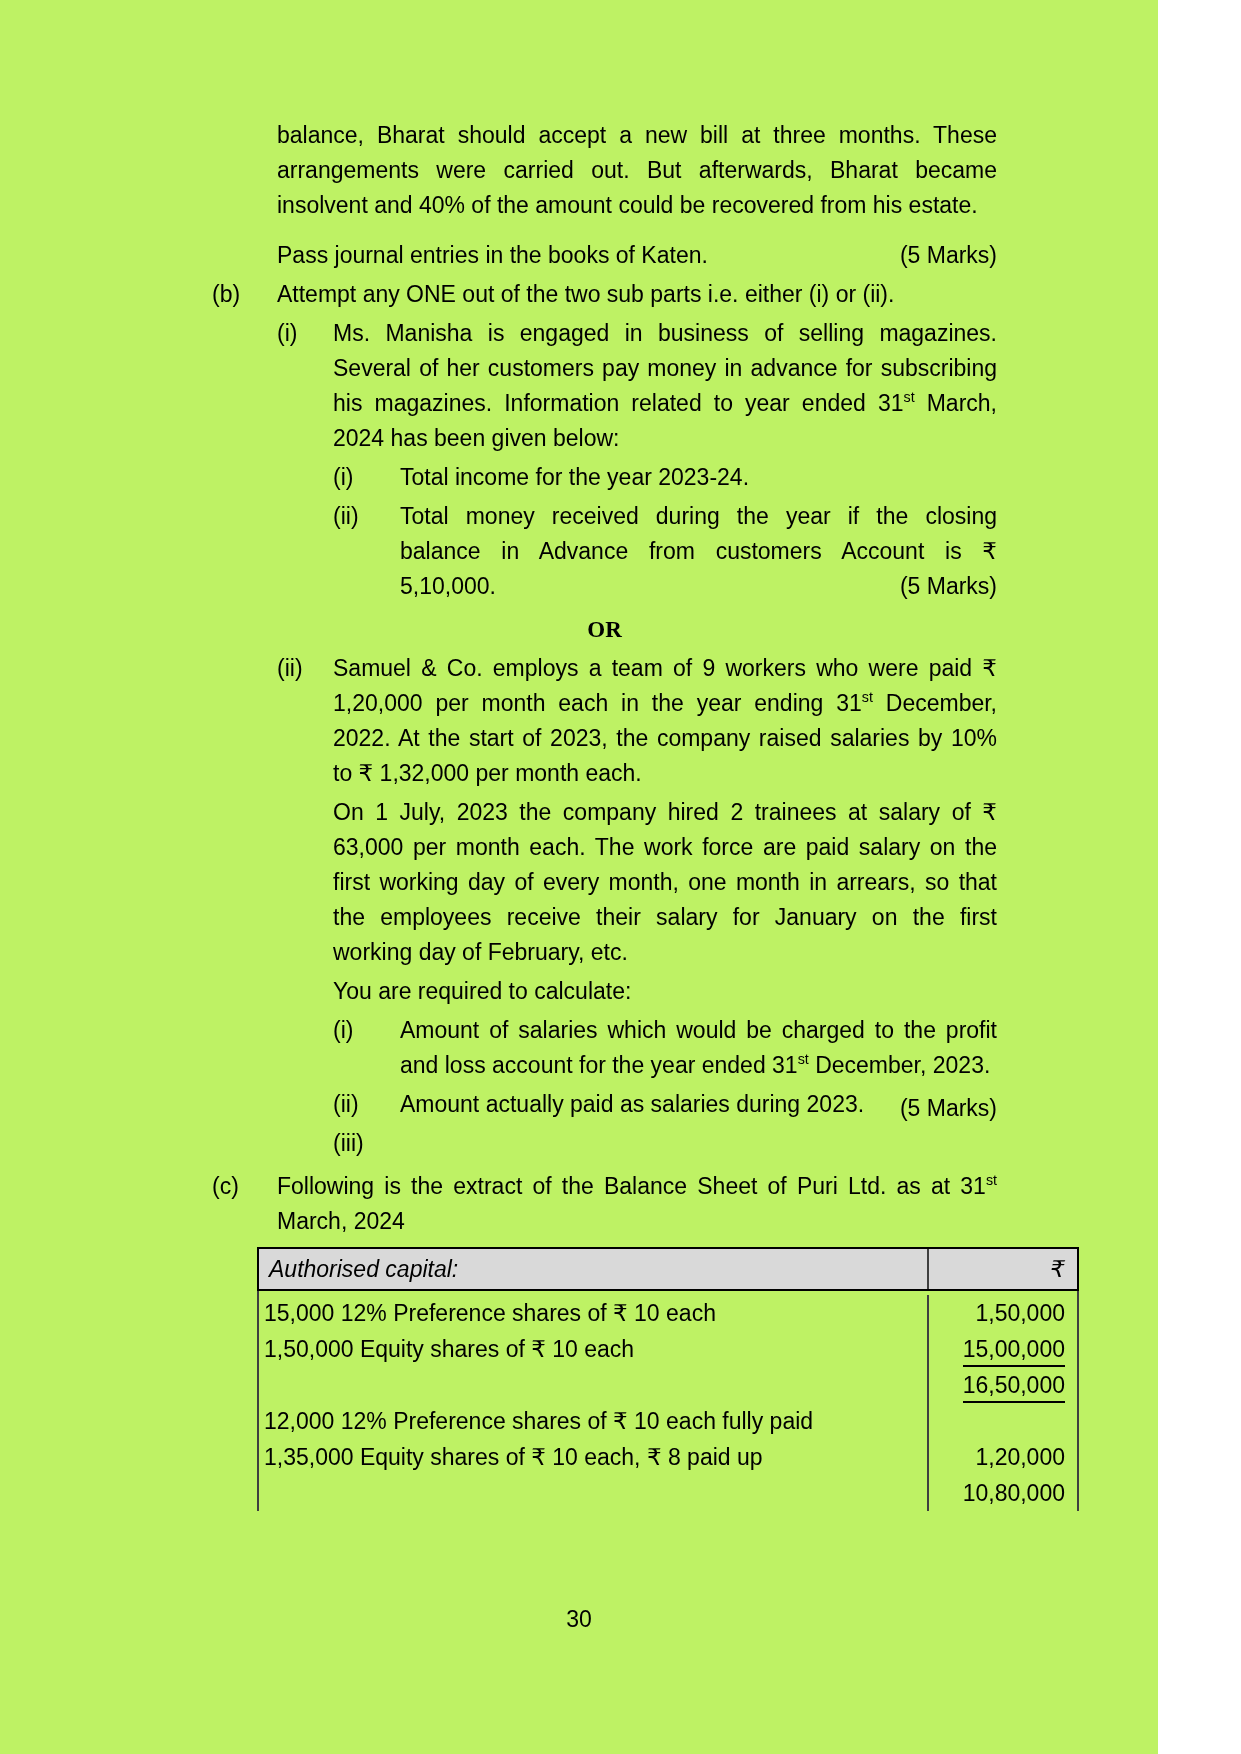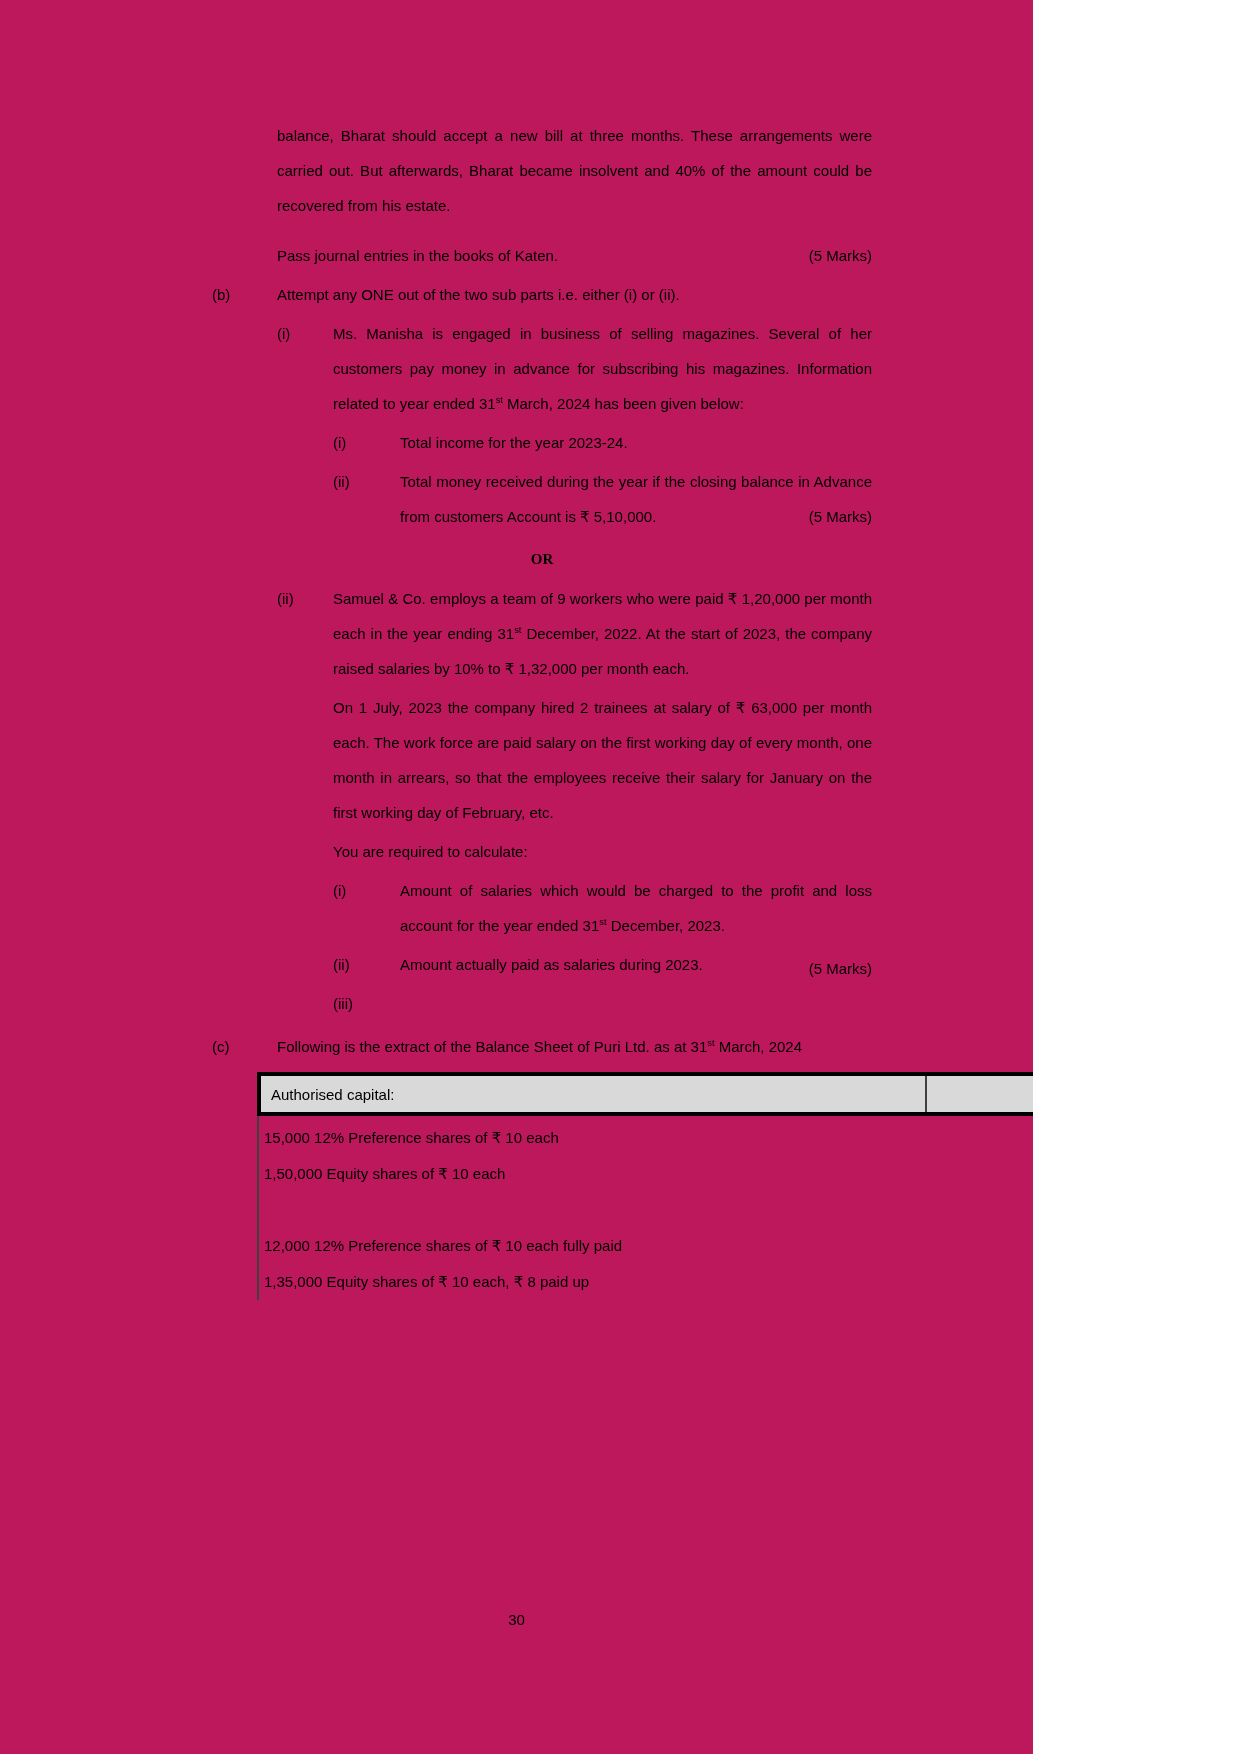--- a/index.html
+++ b/index.html
@@ -1,23 +1,23 @@
 <!DOCTYPE html>
 <html><head>
 <meta charset="utf-8">
 <title>Document Page</title>
 <style>
   html,body { margin:0; padding:0; background:#ffffff; }
   .page {
     position:relative;
-    width:1033px; height:1754px;
-    background:#be185d;
+    width:1158px; height:1754px;
+    background:#bef264;
     color:#000000;
     font-family:"Liberation Sans","DejaVu Sans",sans-serif;
-    font-size:15px;
+    font-size:23px;
     line-height:35px;
     box-sizing:border-box;
     padding:118px 161px 0 212px;
     overflow:hidden;
   }
   .blk { margin-bottom:4px; }
   .gap-lg { margin-bottom:15px; }
   .just { text-align:justify; }
   .indent1 { margin-left:65px; }
   .row { display:flex; align-items:flex-start; }
@@ -28,23 +28,24 @@
   .rel { position:relative; }
   .marks { position:absolute; right:0; bottom:0; font-weight:normal; white-space:nowrap; }
   .or-label { text-align:center; font-weight:bold; margin-bottom:4px;font-family:Liberation Serif, serif; }
   sup { font-size:0.62em; vertical-align:super; line-height:0; }
 
   
   .ftable { margin:8px 0 0 45px; width:822px; }
   .thead {
     display:flex; align-items:stretch;
     background:#d9d9d9;
-    border:4px solid #000000;
+    border:2px solid #000000;
     box-sizing:border-box;
     height:44px;
+    font-style:italic;
   }
   .thead .hl { flex:1; display:flex; align-items:center; padding-left:10px; }
   .thead .hr {
     flex:0 0 150px; box-sizing:border-box;
     border-left:2px solid #3f3f3f;
     display:flex; align-items:center; justify-content:flex-end;
     padding-right:12px;
   }
   .tbody {
     display:flex; align-items:stretch;
@@ -164,18 +165,44 @@
 
           <div class="tline">1,50,000 Equity shares of ₹ 10 each</div>
 
           <div class="tline"></div>
 
 
           <div class="tline">12,000  12% Preference shares of ₹ 10 each fully paid</div>
 
           <div class="tline">1,35,000 Equity shares of ₹ 10 each, ₹ 8 paid up</div>
         </div>
+      <div class="tcol-r">
+
+          <div class="tline">
+            <span class="">1,50,000</span>
+          </div>
+
+          <div class="tline">
+            <span class="u">15,00,000</span>
+          </div>
+
+          <div class="tline">
+            <span class="u">16,50,000</span>
+          </div>
+
+          <div class="tline">
+            <span class=""></span>
+          </div>
+
+          <div class="tline">
+            <span class="">1,20,000</span>
+          </div>
+
+          <div class="tline">
+            <span class="">10,80,000</span>
+          </div>
+        </div>
     </div>
   </div>
 
   <div class="pageno">30</div>
 
 </div>
 
 </body></html>

